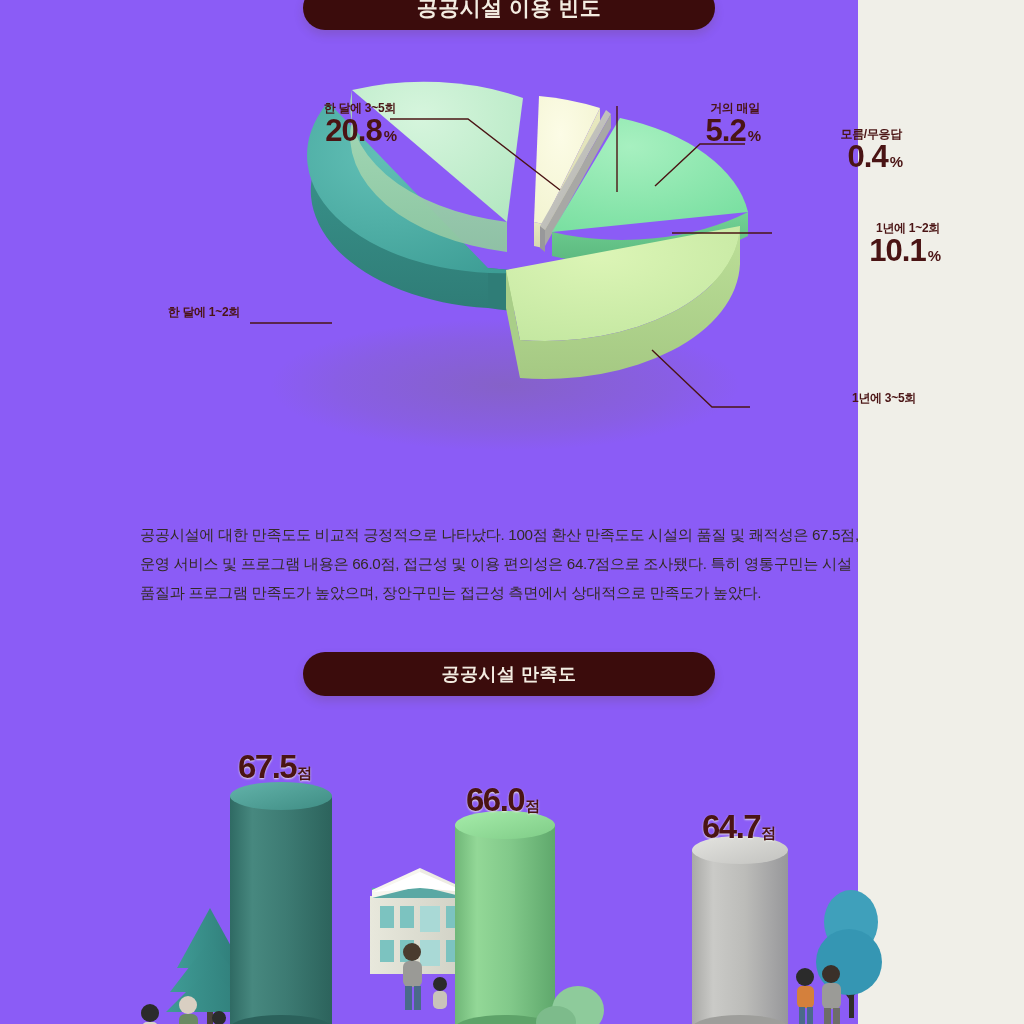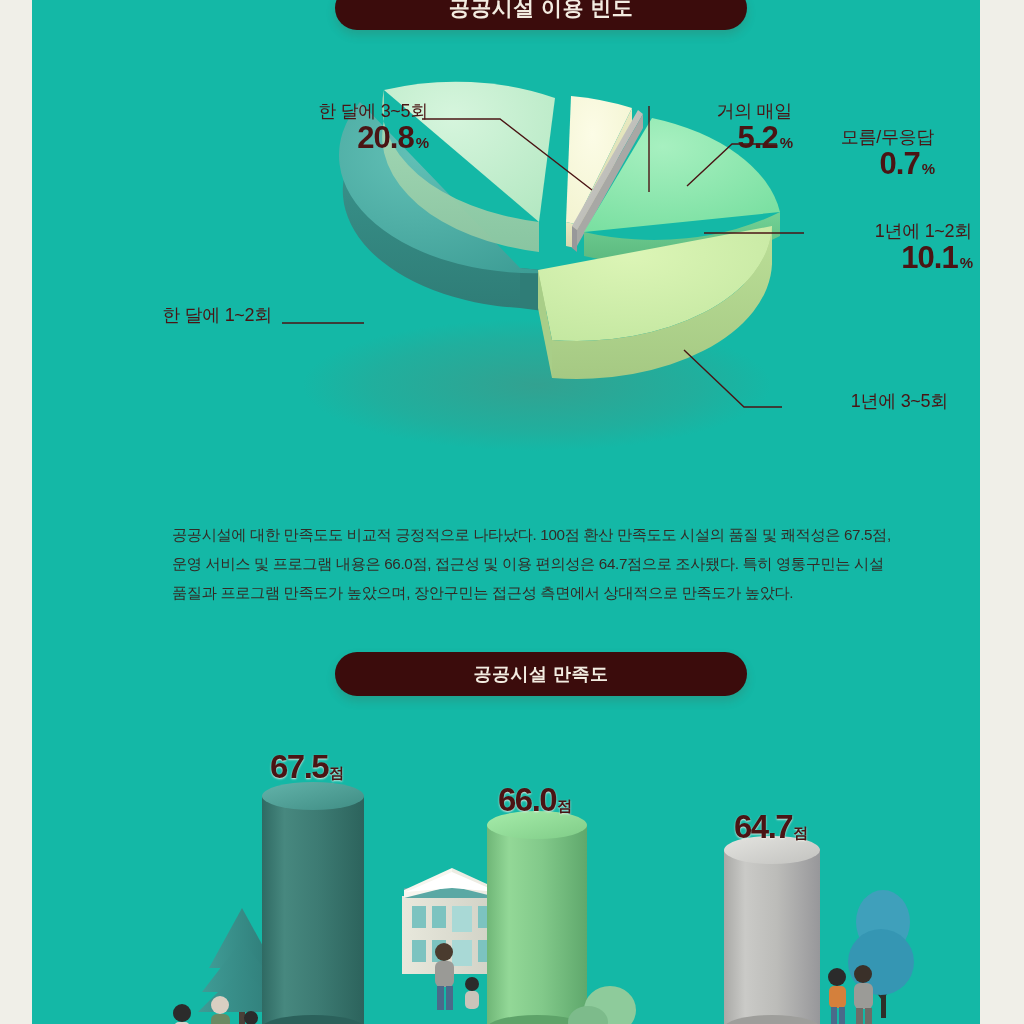--- a/index.html
+++ b/index.html
@@ -3,21 +3,21 @@
 <meta charset="utf-8">
 <title>공공시설 이용 빈도 인포그래픽</title>
 <style>
   * { box-sizing: border-box; margin: 0; padding: 0; }
   html, body {
     width: 1024px; height: 1024px;
     background: #f0efe8;
     font-family: "Liberation Sans", "DejaVu Sans", sans-serif;
     overflow: hidden;
   }
-  .page { position: relative; width: 948px; height: 1024px; background: #14b8a6; margin-left: 32px; }
+  .page { position: relative; width: 858px; height: 1024px; background: #8b5cf6; }
 
   
   .pill {
     position: absolute;
     display: flex; align-items: center; justify-content: center;
     background: #3b0c0c;
     color: #f3ece1;
     border-radius: 40px;
     font-weight: 700;
     letter-spacing: 0.5px;
@@ -26,21 +26,21 @@
   #pill-1 { left: 303px; top: -14px; width: 412px; height: 44px; font-size: 21px; }
   #pill-2 { left: 303px; top: 652px; width: 412px; height: 44px; font-size: 18px; }
 
   
   #pie-area { position: absolute; left: 0; top: 40px; width: 1024px; height: 460px; }
   #pie-svg { position: absolute; left: 240px; top: 0px; }
 
   
   .callout { position: absolute; color: #4a1414; }
   .callout .cl-name {
-    font-size: 18px; font-weight: 400; white-space: nowrap;
+    font-size: 12px; font-weight: 700; white-space: nowrap;
     letter-spacing: -0.3px; line-height: 1.1;
   }
   .callout .cl-val {
     font-size: 31px; font-weight: 700; line-height: 1.05;
     letter-spacing: -1px; white-space: nowrap;
   }
   .callout .cl-unit { font-size: 15px; font-weight: 700; margin-left: 2px; }
   .callout.right-align { text-align: right; }
   .callout.left-align  { text-align: right; }
 
@@ -198,21 +198,21 @@
     <div class="callout left-align" id="cl-daily">
       <div class="cl-name">거의 매일</div>
       <div class="cl-val">
         <span>5.2</span><span class="cl-unit">%</span>
       </div>
     </div>
 
     <div class="callout left-align" id="cl-dk">
       <div class="cl-name">모름/무응답</div>
       <div class="cl-val">
-        <span>0.7</span><span class="cl-unit">%</span>
+        <span>0.4</span><span class="cl-unit">%</span>
       </div>
     </div>
 
     <div class="callout left-align" id="cl-y12">
       <div class="cl-name">1년에 1~2회</div>
       <div class="cl-val">
         <span>10.1</span><span class="cl-unit">%</span>
       </div>
     </div>
 

